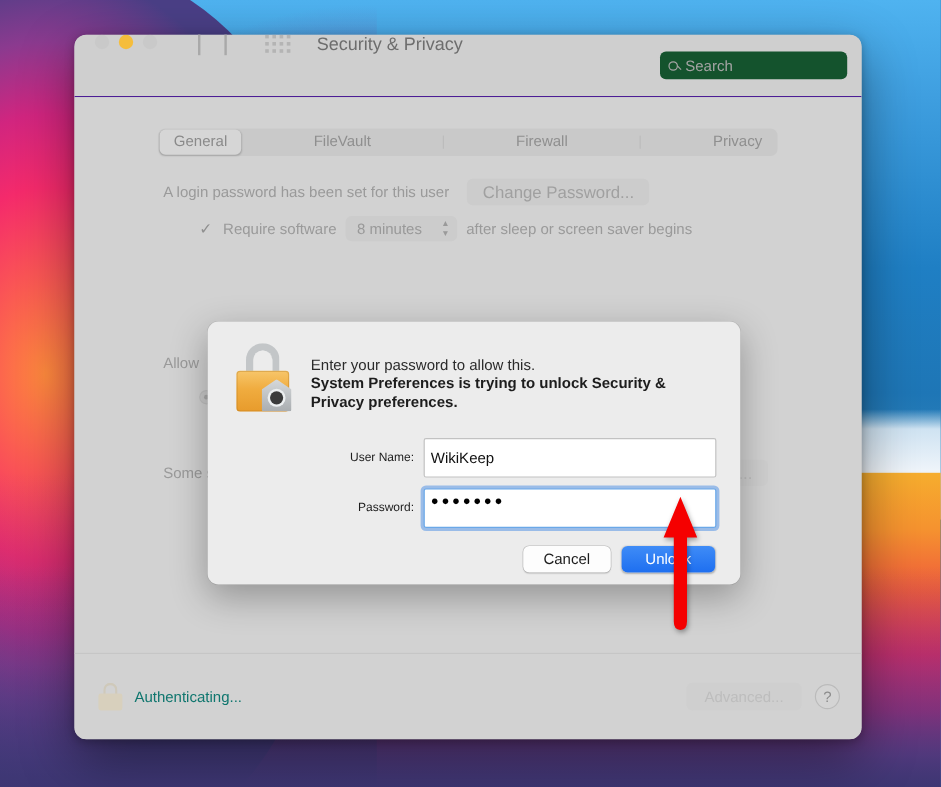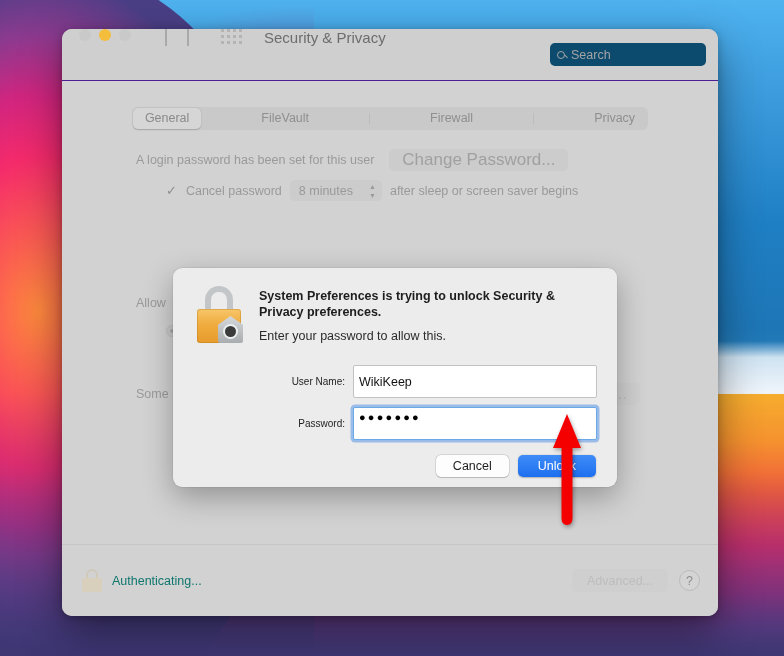--- a/index.html
+++ b/index.html
@@ -137,21 +137,21 @@
     color: #6d6d6d;
     font-weight: 400;
   }
 
   #search-field {
     position: absolute;
     right: 12px;
     top: 14px;
     width: 156px;
     height: 23px;
-    background: #0c4a6e;
+    background: #14532d;
     border-radius: 5px;
     display: flex;
     align-items: center;
     padding-left: 7px;
     gap: 6px;
   }
   .mag {
     width: 8px; height: 8px;
     border: 1.4px solid #a4a4a4;
     border-radius: 50%;
@@ -214,21 +214,21 @@
   #row-login {
     margin-top: 19px;
     padding-left: 74px;
     gap: 15px;
   }
   .pill-btn {
     background: #cccccc;
     border: none;
     border-radius: 5px;
     color: #a0a0a0;
-    font-size: 17px;
+    font-size: 14px;
     font-family: inherit;
     height: 22px;
     padding: 0 13px;
     text-align: right;
   }
   #row-require {
     margin-top: 9px;
     padding-left: 104px;
     gap: 8px;
   }
@@ -555,21 +555,21 @@
       </div>
     </div>
 
     <div class="row" id="row-login">
       <span>A login password has been set for this user</span>
       <button class="pill-btn">Change Password...</button>
     </div>
 
     <div class="row" id="row-require">
       <span id="require-check">✓</span>
-      <span>Cancel password</span>
+      <span>Require software</span>
       <div id="popup-minutes">
         <span>8 minutes</span>
         <span class="stepper">
           <span>▲</span>
             <span>▼</span>
         </span>
       </div>
       <span>after sleep or screen saver begins</span>
     </div>
 
@@ -602,22 +602,22 @@
     <div id="auth-dialog">
       <div id="dialog-head">
         <div id="dialog-lock">
           <span class="shackle"></span>
           <span class="shackle-inner"></span>
           <span class="body"></span>
           <span class="badge"></span>
           <span class="badge-hole"></span>
         </div>
         <div id="dialog-text">
+          <div id="dialog-sub">Enter your password to allow this.</div>
           <div id="dialog-title">System Preferences is trying to unlock Security &amp; Privacy preferences.</div>
-          <div id="dialog-sub">Enter your password to allow this.</div>
         </div>
       </div>
 
       <div id="dialog-fields">
         <div class="field-row">
           <span class="field-label">User Name:</span>
           <input class="field-input" id="username-input" value="WikiKeep" style="">
         </div>
         <div class="field-row">
           <span class="field-label">Password:</span>

